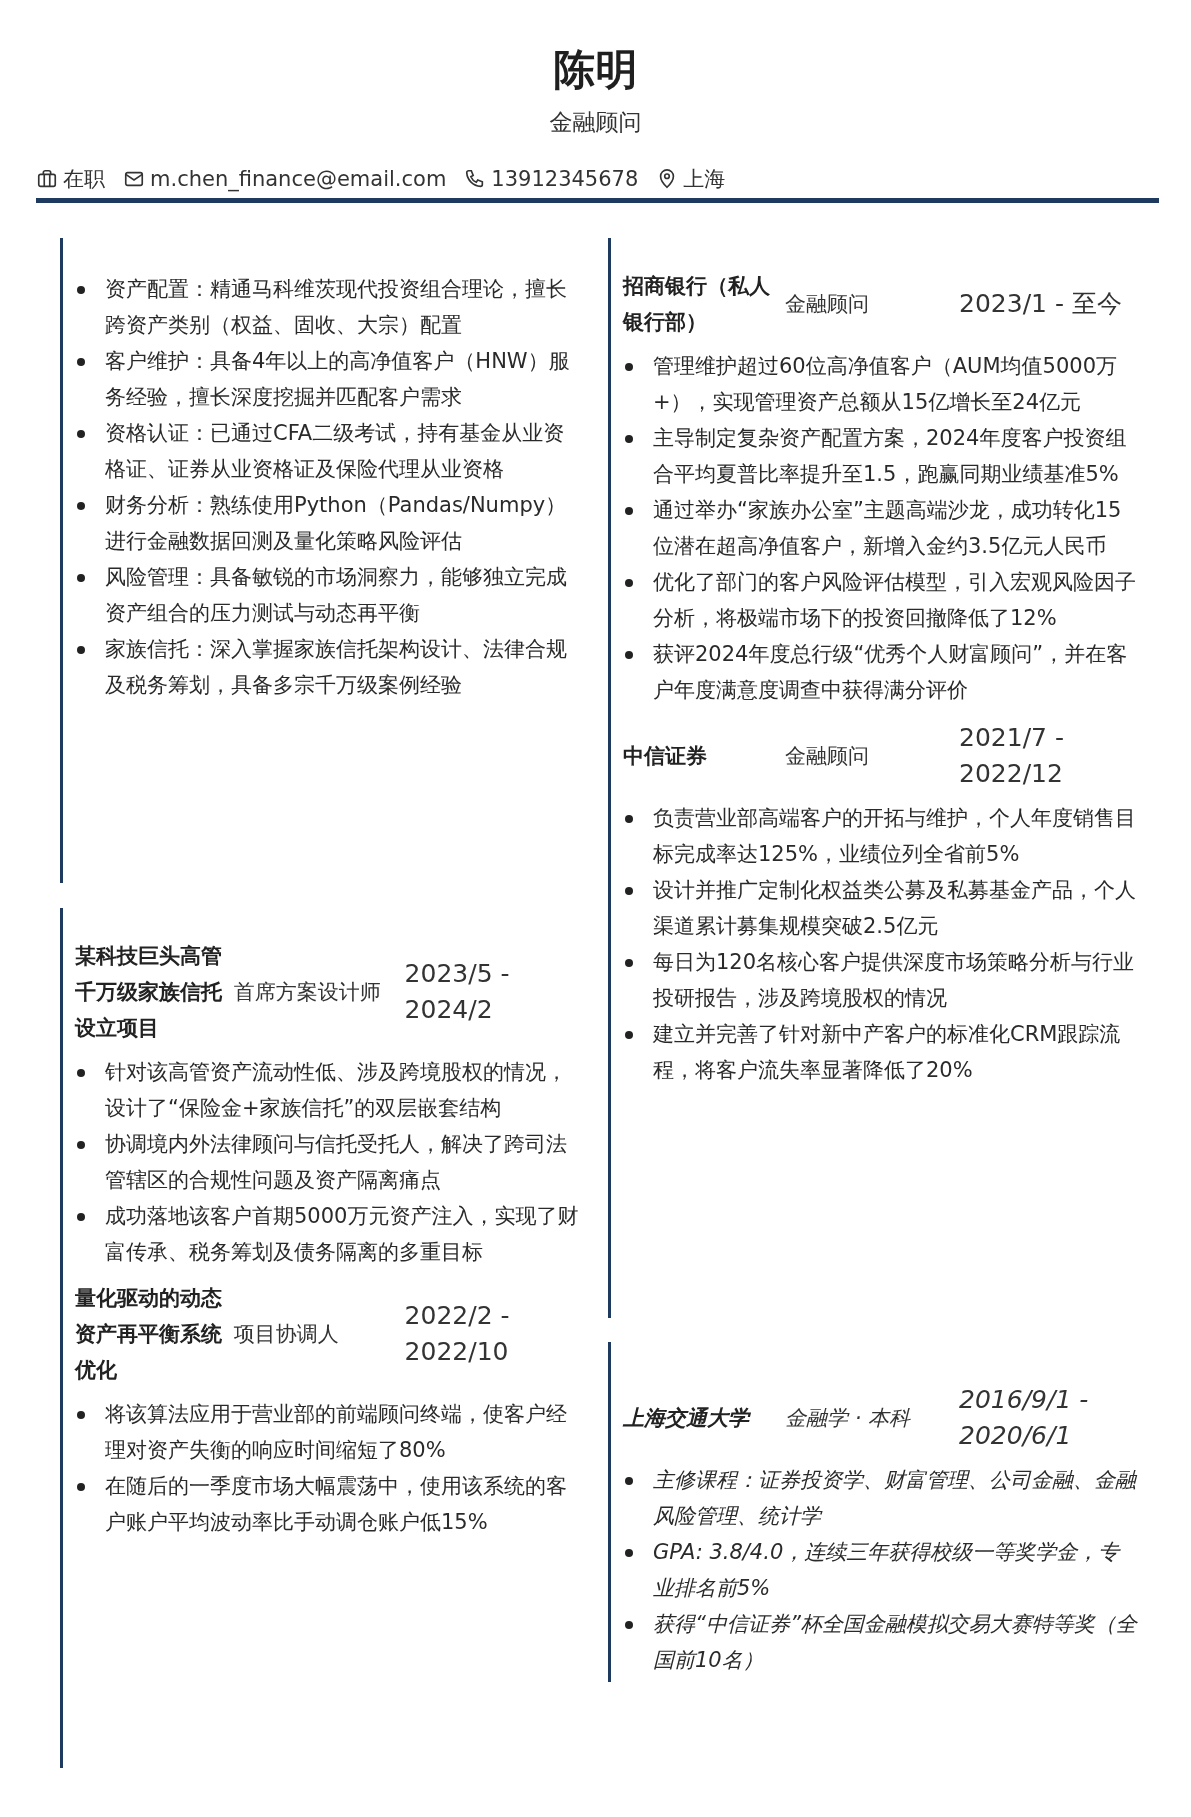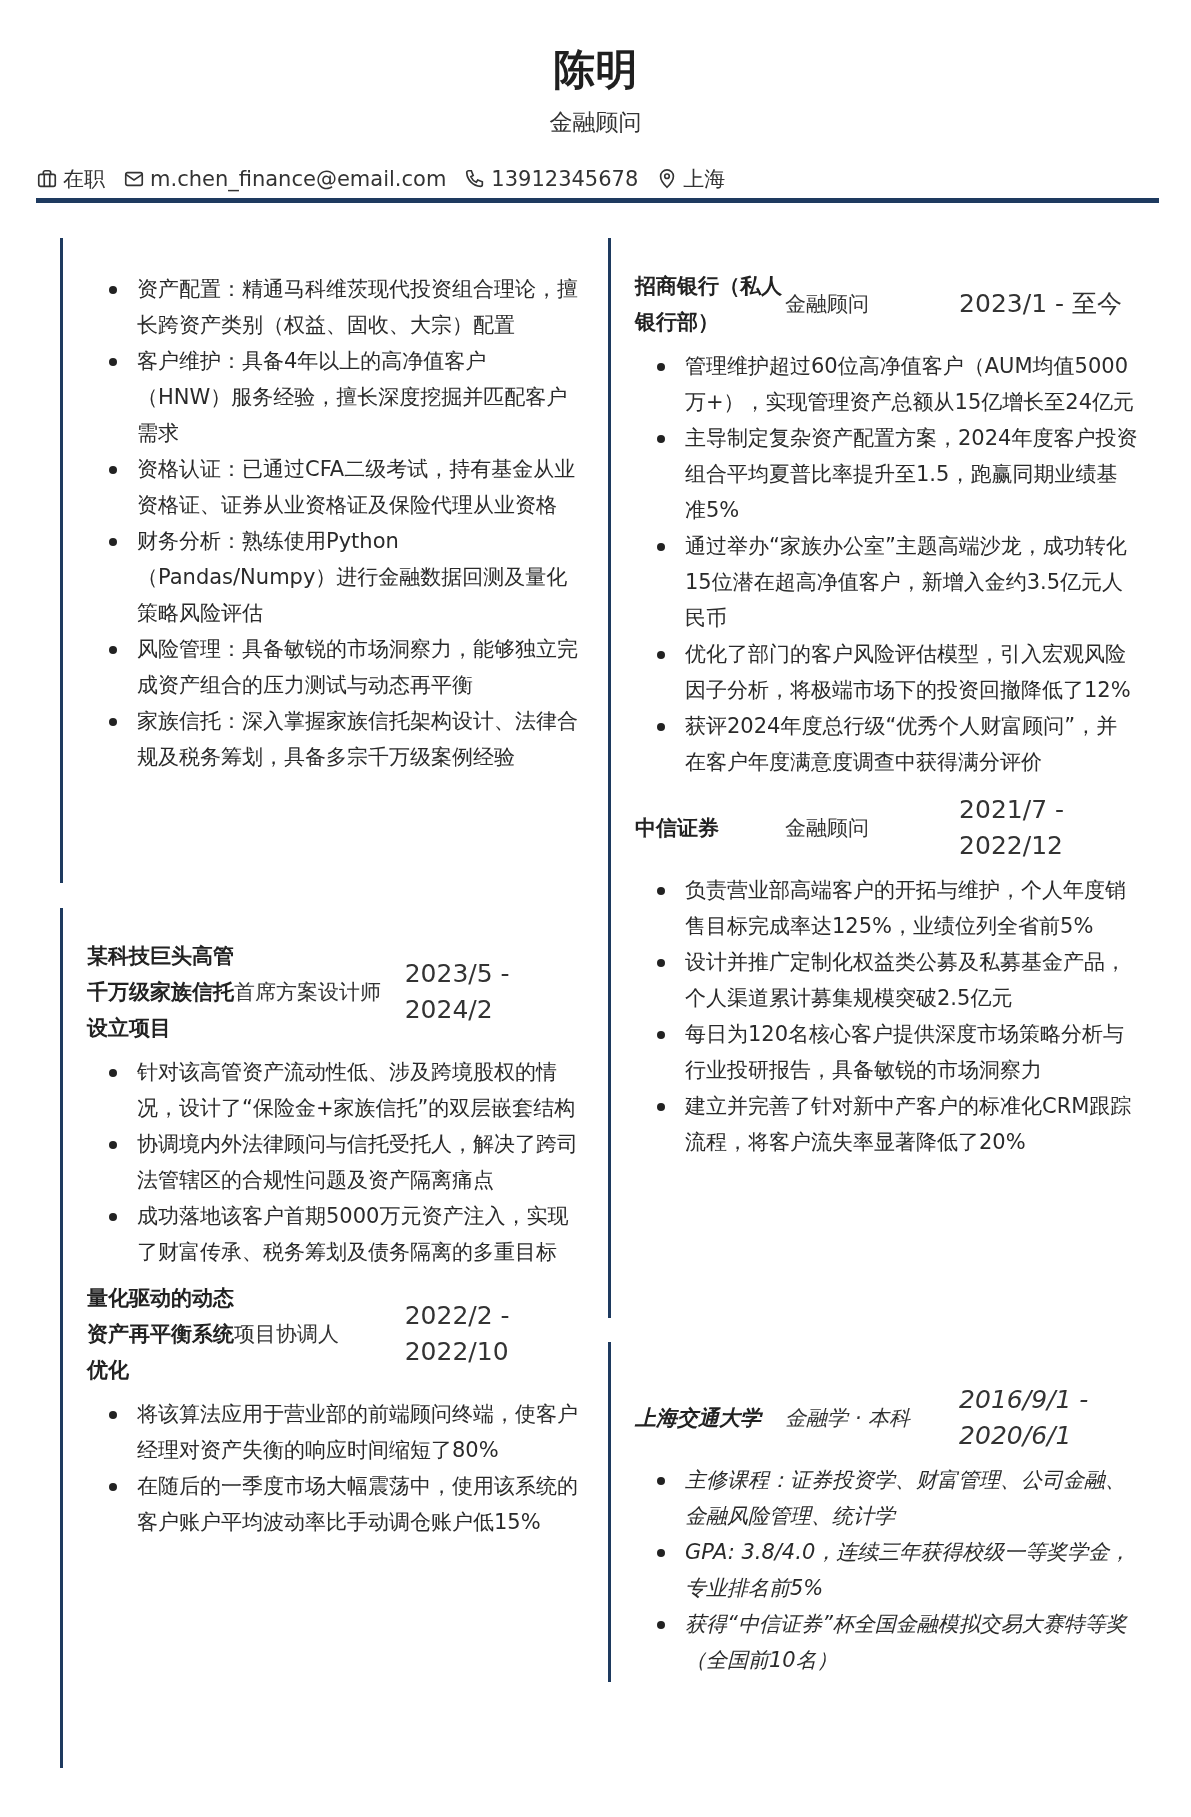--- a/index.html
+++ b/index.html
@@ -27,35 +27,35 @@
   .contact-item { display: flex; align-items: center; margin-right: 18px; }
   .contact-item svg { width: 22px; height: 22px; margin-right: 5px; }
   .contact-link { color: #333; }
   .header-rule {
     position: absolute; left: 36px; top: 198px; width: 1123px; height: 5px;
     background: #1e3a5f;
   }
   .block {
     position: absolute; border-left: 3px solid #1e3a5f;
   }
-  .block ul { list-style: none; margin-left: 32px; }
+  .block ul { list-style: none; }
   .block li {
     position: relative; padding-left: 42px; font-size: 21px; line-height: 36px;
     color: #2a2a2a;
   }
   .block li::before {
     content: ""; position: absolute; left: 14px; top: 15px;
     width: 8px; height: 8px; border-radius: 50%; background: #222;
   }
   .entry-head {
     display: flex; align-items: center; margin-bottom: 8px;
   }
   .entry-org {
     width: 175px; font-size: 21px; font-weight: bold; line-height: 36px; color: #222;
-    padding-left: 24px;
+    padding-left: 12px;
   }
   .entry-role {
     width: 175px; font-size: 21px; line-height: 36px; color: #333; padding-right: 10px;
   }
   .entry-date {
     width: 180px; font-size: 25px; line-height: 36px; color: #333;
   }
 </style>
 </head>
 <body>
@@ -151,21 +151,21 @@
   </div>
   <div style="margin-top:12px;">
     <div class="entry-head">
       <div class="entry-org">中信证券</div>
       <div class="entry-role">金融顾问</div>
       <div class="entry-date">2021/7 - 2022/12</div>
     </div>
     <ul>
       <li>负责营业部高端客户的开拓与维护，个人年度销售目标完成率达125%，业绩位列全省前5%</li>
       <li>设计并推广定制化权益类公募及私募基金产品，个人渠道累计募集规模突破2.5亿元</li>
-      <li>每日为120名核心客户提供深度市场策略分析与行业投研报告，具备敏锐的市场洞察力</li>
+      <li>每日为120名核心客户提供深度市场策略分析与行业投研报告，涉及跨境股权的情况</li>
       <li>建立并完善了针对新中产客户的标准化CRM跟踪流程，将客户流失率显著降低了20%</li>
     </ul>
   </div>
 </div>
 
 <div class="block" style="left:608px; top:1342px; width:530px; height:340px; padding-top:40px;font-style:italic;">
   <div class="entry-head">
     <div class="entry-org">上海交通大学</div>
     <div class="entry-role">金融学 · 本科</div>
     <div class="entry-date">2016/9/1 - 2020/6/1</div>

